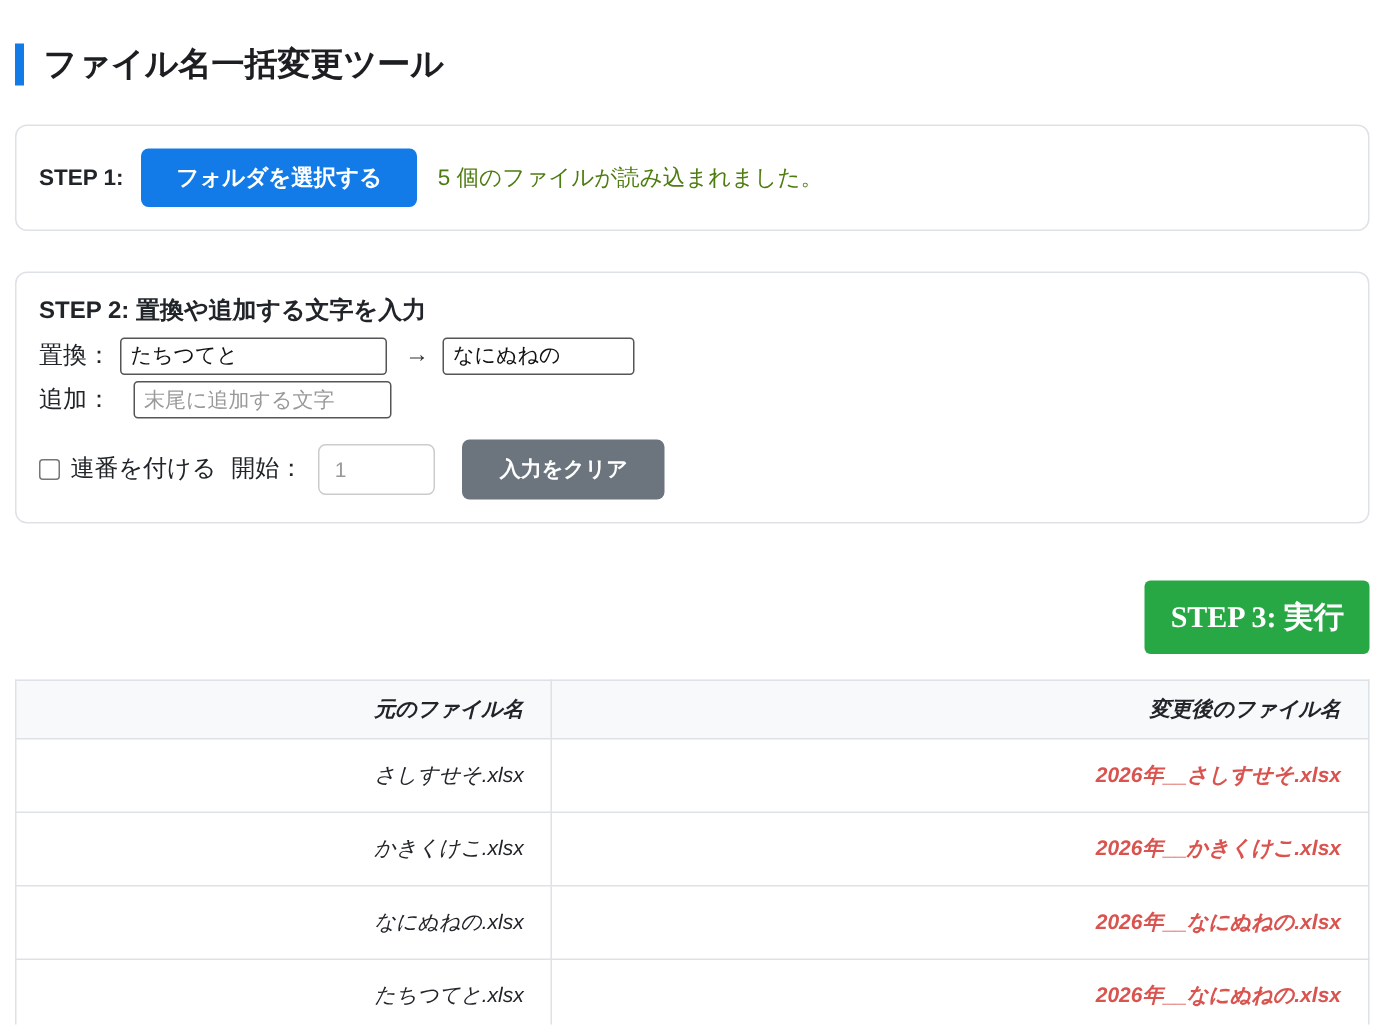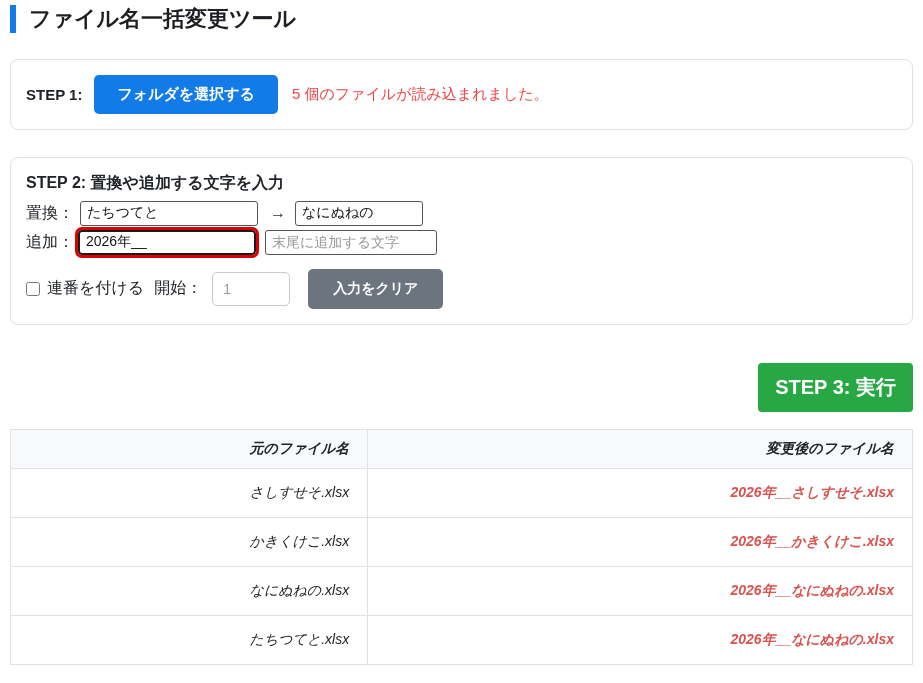--- a/index.html
+++ b/index.html
@@ -6,21 +6,21 @@
   html, body {
     background: #ffffff;
     font-family: "Liberation Sans", "DejaVu Sans", sans-serif;
     color: #212529;
   }
   body { width: 923px; height: 683px; overflow: hidden; }
   .container { margin: 0 10px; }
 
   
   .page-title {
-    margin-top: 5px;
+    margin-top: 29px;
     font-size: 22px;
     font-weight: bold;
     color: #1c1e21;
     border-left: 6px solid #137be8;
     padding-left: 13px;
     line-height: 1.25;
   }
 
   
   .box {
@@ -30,32 +30,32 @@
     background: #fff;
   }
   .box-step1 { margin-top: 26px; display: flex; align-items: center; }
   .box-step2 { margin-top: 27px; }
 
   .step1-label { font-weight: bold; font-size: 15px; margin-right: 12px; }
   .btn {
     display: inline-block;
     border: none;
     cursor: pointer;
-    font-family: Liberation Sans, sans-serif;
+    font-family: Liberation Serif, serif;
     font-weight: bold;
     color: #fff;
     border-radius: 5px;
     text-align: center;
   }
   .btn-blue {
     background: #137be8;
     font-size: 15px;
     padding: 10px 23px;
   }
-  .status-text { color: #ef4444; font-size: 15px; margin-left: 14px; }
+  .status-text { color: #4d7c0f; font-size: 15px; margin-left: 14px; }
 
   .step2-heading { font-size: 16px; font-weight: bold; margin-bottom: 7px; }
   .field-row { display: flex; align-items: center; margin-top: 4px; }
   .field-label { font-size: 16px; width: 54px; flex: none; }
   .text-input {
     font-family: inherit;
     font-size: 14px;
     height: 25px;
     padding: 2px 6px;
     border: 1px solid #555;
@@ -149,21 +149,20 @@
 
     <div class="field-row">
       <span class="field-label">置換：</span>
       <input type="text" class="text-input input-from" value="たちつてと" style="">
       <span class="arrow-glyph">→</span>
       <input type="text" class="text-input input-to" value="なにぬねの" style="">
     </div>
 
     <div class="field-row">
       <span class="field-label">追加：</span>
-      <input type="text" class="text-input input-append" value="2026年__" style="">
       <input type="text" class="text-input input-suffix" placeholder="末尾に追加する文字" style="">
     </div>
 
     <div class="seq-row">
       <input type="checkbox" class="seq-checkbox" style="">
       <span class="seq-label">連番を付ける</span>
       <span class="seq-label">開始：</span>
       <input type="text" class="num-input" value="1" style="">
       <button class="btn btn-gray">入力をクリア</button>
     </div>

